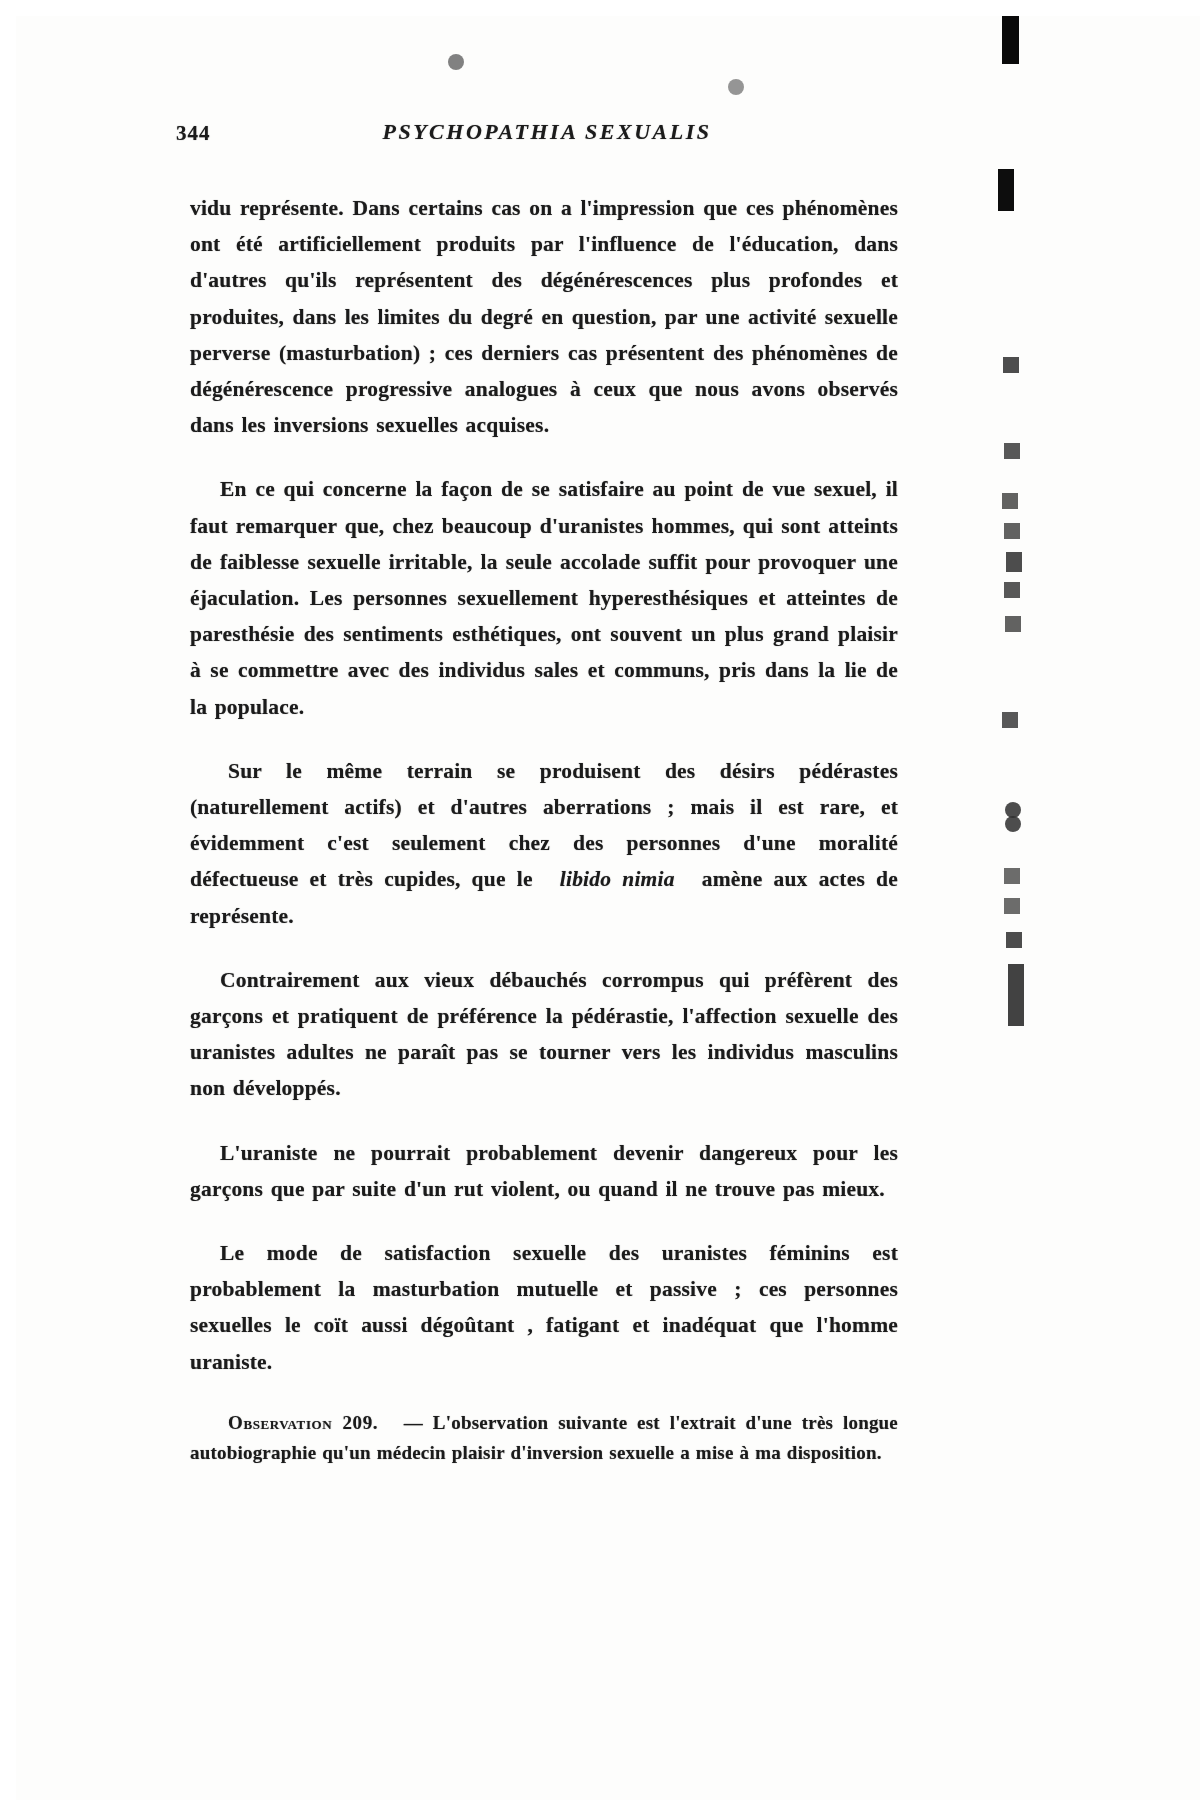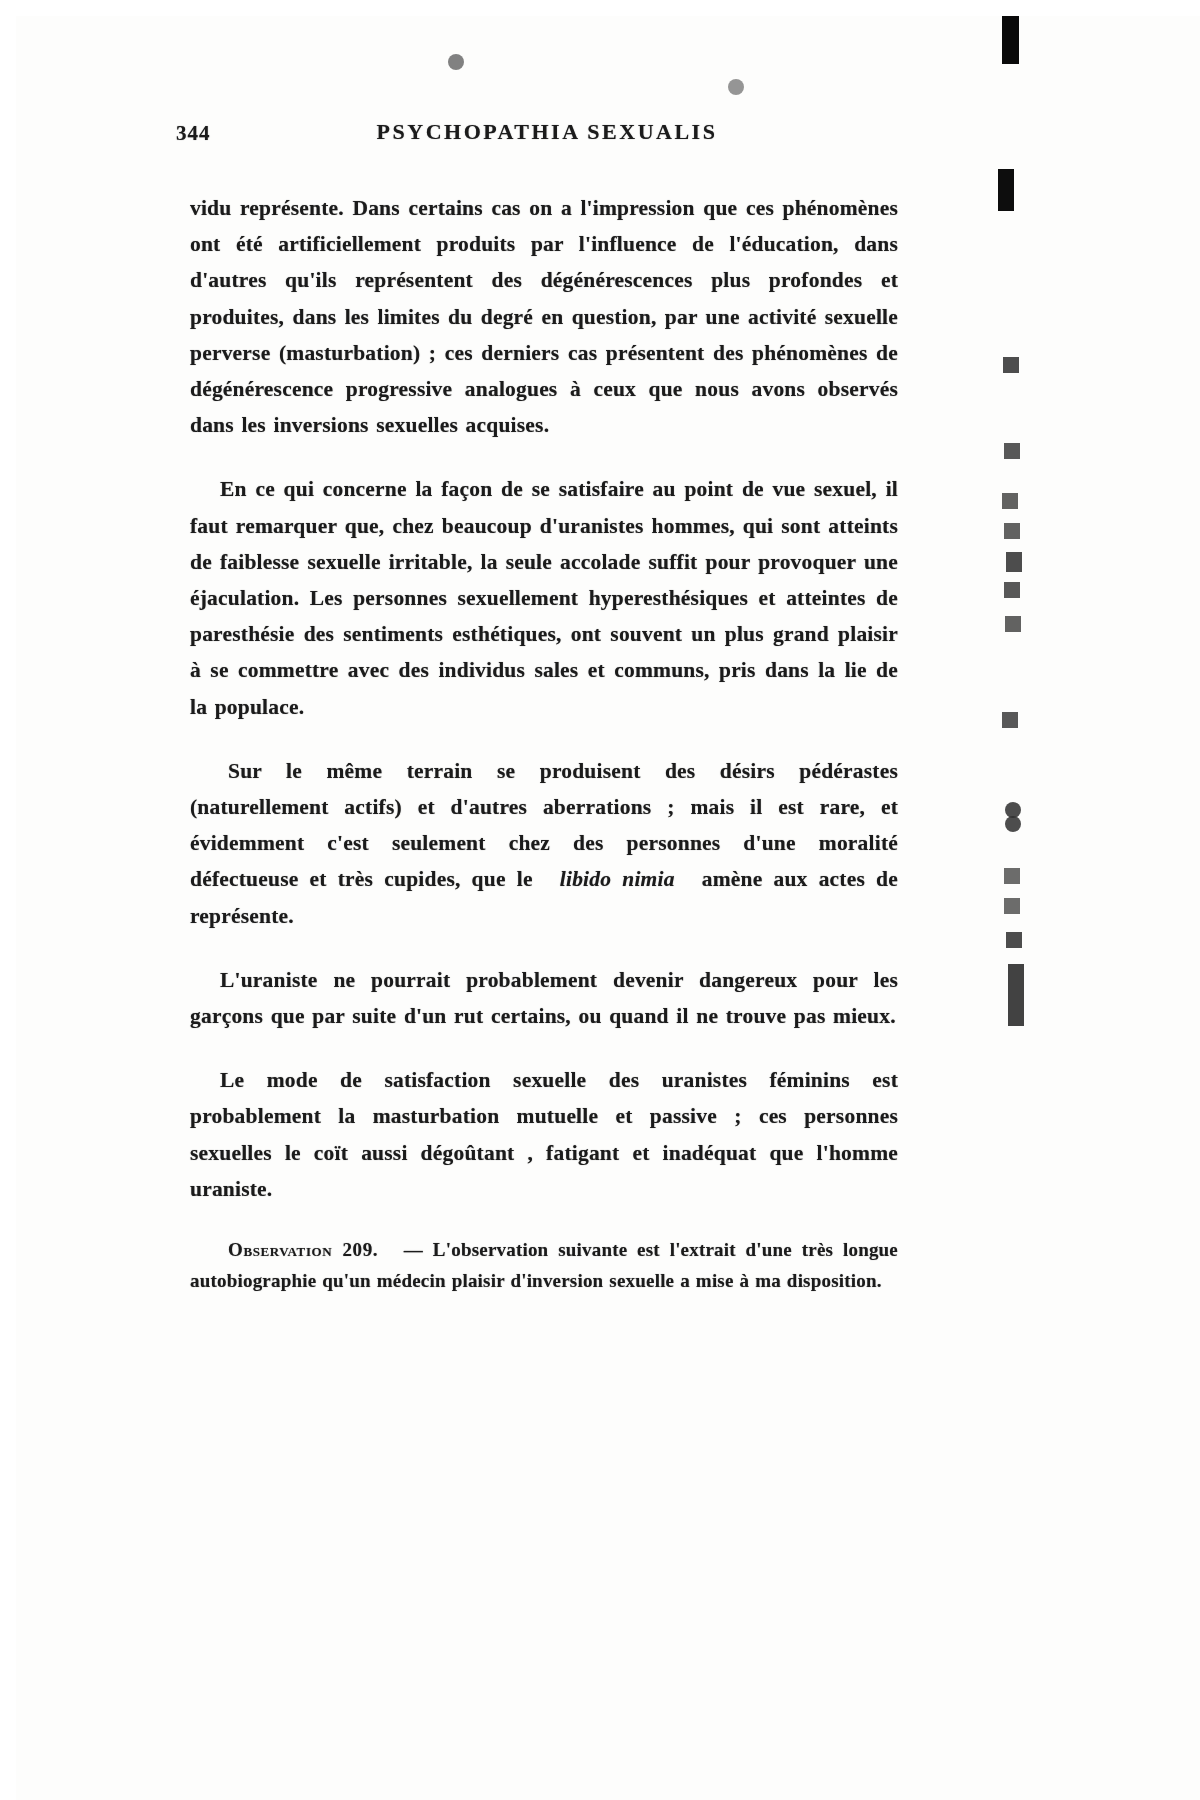--- a/index.html
+++ b/index.html
@@ -35,20 +35,21 @@
   .running-title {
     position: absolute;
     left: 0;
     right: 0;
     top: 0;
     text-align: center;
     font-size: 22px;
     font-weight: 700;
     letter-spacing: 2.5px;
     text-shadow: 0 0 1px rgba(25,25,25,0.55);
+    font-style: italic;
   }
   .body-text {
     position: absolute;
     top: 146px;
     left: 146px;
     width: 764px;
     text-align: justify;
     font-size: 21.5px;
     line-height: 36.2px;
     font-weight: 700;
@@ -93,21 +94,22 @@
 
   <div class="header">
     <span class="pagenum">344</span>
     <span class="running-title">PSYCHOPATHIA SEXUALIS</span>
   </div>
 
   <div class="body-text">
     <p class="noindent">vidu représente. Dans certains cas on a l'impression que ces phénomènes ont été artificiellement produits par l'influence de l'éducation, dans d'autres qu'ils représentent des dégénérescences plus profondes et produites, dans les limites du degré en question, par une activité sexuelle perverse (masturbation) ; ces derniers cas présentent des phénomènes de dégénérescence progressive analogues à ceux que nous avons observés dans les inversions sexuelles acquises.</p>
     <p>En ce qui concerne la façon de se satisfaire au point de vue sexuel, il faut remarquer que, chez beaucoup d'uranistes hommes, qui sont atteints de faiblesse sexuelle irritable, la seule accolade suffit pour provoquer une éjaculation. Les personnes sexuellement hyperesthésiques et atteintes de paresthésie des sentiments esthétiques, ont souvent un plus grand plaisir à se commettre avec des individus sales et communs, pris dans la lie de la populace.</p>
     <p><span>Sur le même terrain se produisent des désirs pédérastes (naturellement actifs) et d'autres aberrations ; mais il est rare, et évidemment c'est seulement chez des personnes d'une moralité défectueuse et très cupides, que le </span><i>libido nimia</i><span> amène aux actes de représente.</span></p>
-    <p>L'uraniste ne pourrait probablement devenir dangereux pour les garçons que par suite d'un rut certains, ou quand il ne trouve pas mieux.</p>
+    <p>Contrairement aux vieux débauchés corrompus qui préfèrent des garçons et pratiquent de préférence la pédérastie, l'affection sexuelle des uranistes adultes ne paraît pas se tourner vers les individus masculins non développés.</p>
+    <p>L'uraniste ne pourrait probablement devenir dangereux pour les garçons que par suite d'un rut violent, ou quand il ne trouve pas mieux.</p>
     <p>Le mode de satisfaction sexuelle des uranistes féminins est probablement la masturbation mutuelle et passive ; ces personnes sexuelles le coït aussi dégoûtant , fatigant et inadéquat que l'homme uraniste.</p>
     <p class="observation"><span class="smallcaps">Observation 209.</span><span> — L'observation suivante est l'extrait d'une très longue autobiographie qu'un médecin plaisir d'inversion sexuelle a mise à ma disposition.</span></p>
   </div>
 
   <div class="artifact a-corner-top"></div>
   <div class="artifact a-corner-2"></div>
   <div class="artifact a-bottom-bar"></div>
   <div class="artifact a-m1"></div>
   <div class="artifact a-m2"></div>
   <div class="artifact a-m3"></div>

